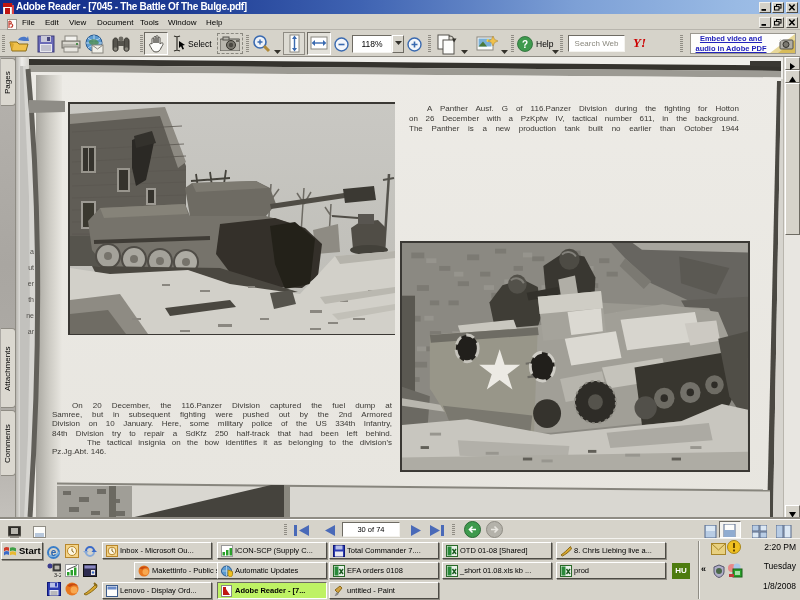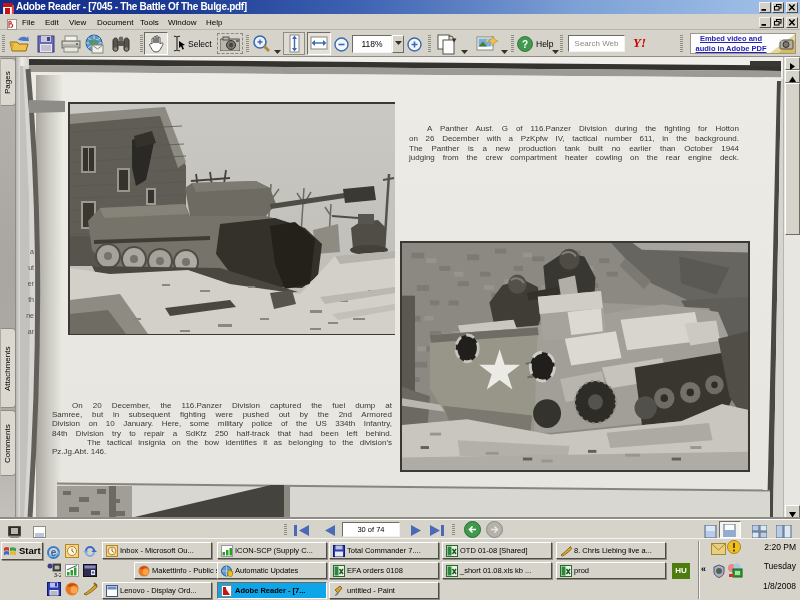--- a/index.html
+++ b/index.html
@@ -501,25 +501,24 @@
           <rect x="12" y="22" width="10" height="5"></rect>
           <rect x="34" y="26" width="9" height="4"></rect>
           <rect x="58" y="26" width="10" height="5"></rect>
         </g>
 <rect x="52" y="1" width="7" height="33" fill="#6b6961"></rect>
 <polygon points="69,34 214,0 227,0 227,34" fill="#45433d"></polygon>
 <polygon points="227,0 233,0 233,34 227,34" fill="#8a887f"></polygon>
 </g>
 </svg>
 
-<div class="a" style="left:393px;top:47px;width:330px;height:44px;font-size:8px;line-height:9.8px;color:#3b3935;margin-top:20px;">
+<div class="a" style="left:393px;top:47px;width:330px;height:44px;font-size:8px;line-height:9.8px;color:#3b3935;">
 <div style="text-align-last:justify;"><span style="display:inline-block;width:18px;"></span>A Panther Ausf. G of 116.Panzer Division during the fighting for Hotton</div>
 <div style="text-align-last:justify;">on 26 December with a PzKpfw IV, tactical number 611, in the background.</div>
 <div style="text-align-last:justify;">The Panther is a new production tank built no earlier than October 1944</div>
-<div style="text-align-last:justify;">judging from the crew compartment heater cowling on the rear engine deck.</div>
 </div>
 
 <div class="a" style="left:36px;top:344px;width:340px;height:56px;font-size:8px;line-height:9.2px;color:#3b3935;">
 <div style="text-align-last:justify;"><span style="display:inline-block;width:20px;"></span>On 20 December, the 116.Panzer Division captured the fuel dump at</div>
 <div style="text-align-last:justify;">Samree, but in subsequent fighting were pushed out by the 2nd Armored</div>
 <div style="text-align-last:justify;">Division on 10 January. Here, some military police of the US 334th Infantry,</div>
 <div style="text-align-last:justify;">84th Division try to repair a SdKfz 250 half-track that had been left behind.</div>
 <div style="text-align-last:justify;margin-left:35px;">The tactical insignia on the bow identifies it as belonging to the division's</div>
 <div>Pz.Jg.Abt. 146.</div>
 </div>
@@ -675,21 +674,21 @@
       </svg></div>
 <div class="a" style="left:83px;top:43px;"><svg width="15" height="14">
         <path d="M1 12 C5 10 9 6 13 2 L14 5 C10 9 7 11 3 13 Z" fill="#d8a830" stroke="#8a6a18"></path>
         <path d="M11 1 L14 4" stroke="#8a6a18" stroke-width="2"></path>
       </svg></div>
 
 <style>
 .tkb{position:absolute;width:110px;height:17px;background:#d6d3ca;border:1px solid;border-color:#ffffff #4d4b45 #4d4b45 #ffffff;box-shadow:1px 1px 0 #8f8c84;overflow:hidden;white-space:nowrap;}
 .tkb span{position:absolute;left:17px;top:3px;font-size:7.5px;color:#000;}
 .tkb svg{position:absolute;left:3px;top:2px;}
-.tkba{background:#0ea5e9;border-color:#6e6b63 #ffffff #ffffff #6e6b63;box-shadow:none;}
+.tkba{background:#bef264;border-color:#6e6b63 #ffffff #ffffff #6e6b63;box-shadow:none;}
 .tkba span{font-weight:bold;}
 </style>
 <svg width="0" height="0" style="position:absolute">
       <defs>
 <g id="xls">
           <rect x="0.5" y="0.5" width="11" height="11" fill="#e8f0e8" stroke="#2a6a2a"></rect>
           <rect x="1.5" y="1.5" width="4" height="9" fill="#2a8a3a"></rect>
           <path d="M6.5 4 L10 9 M10 4 L6.5 9" stroke="#1a5a20" stroke-width="1.4"></path>
         </g>
 <g id="clockic">

